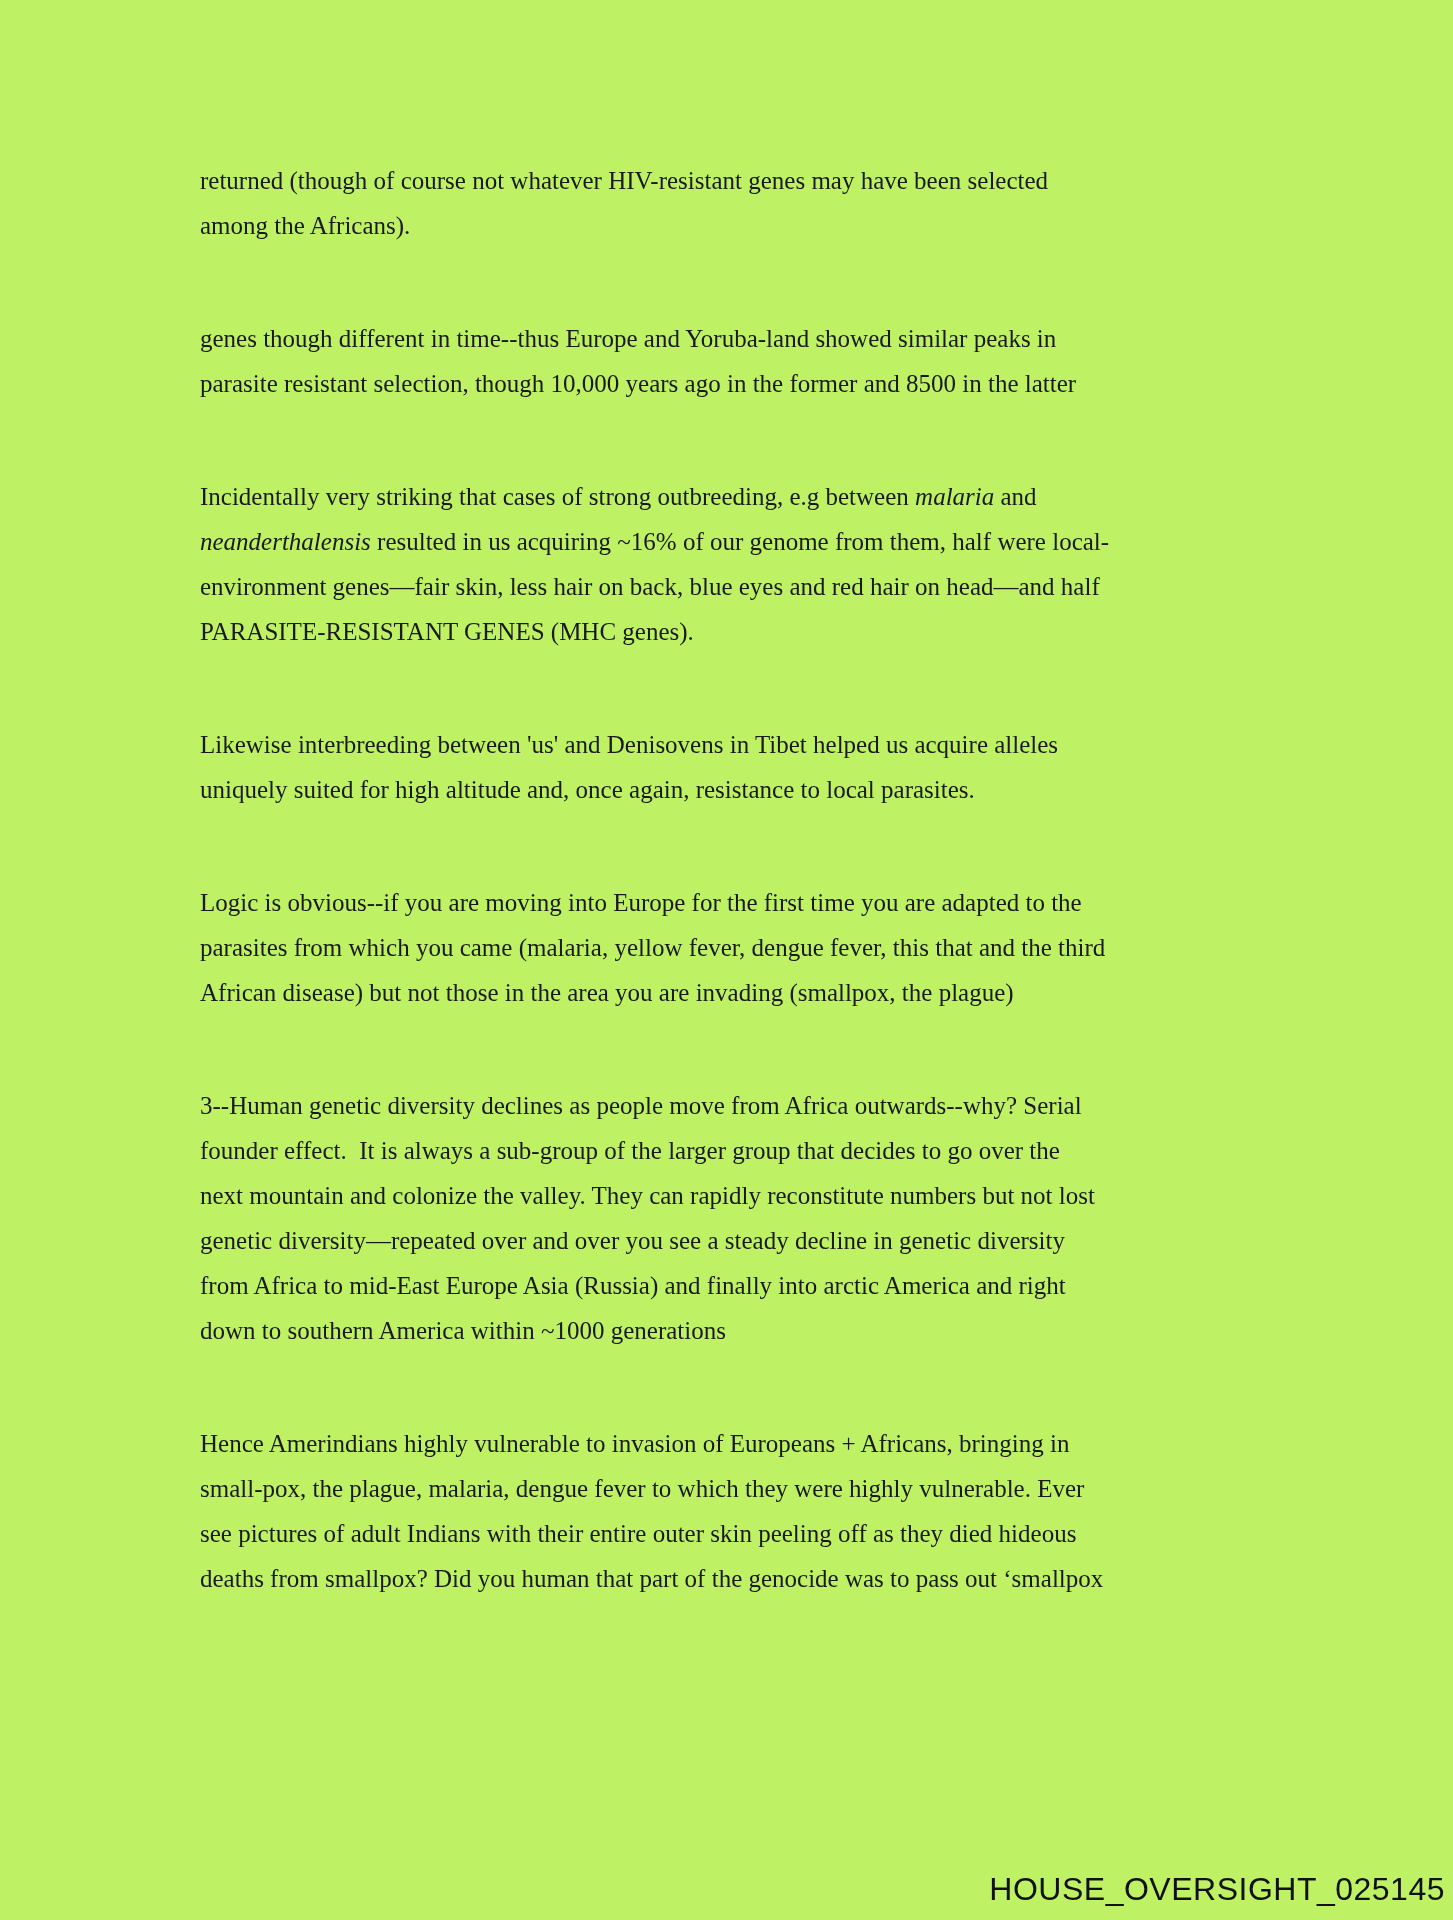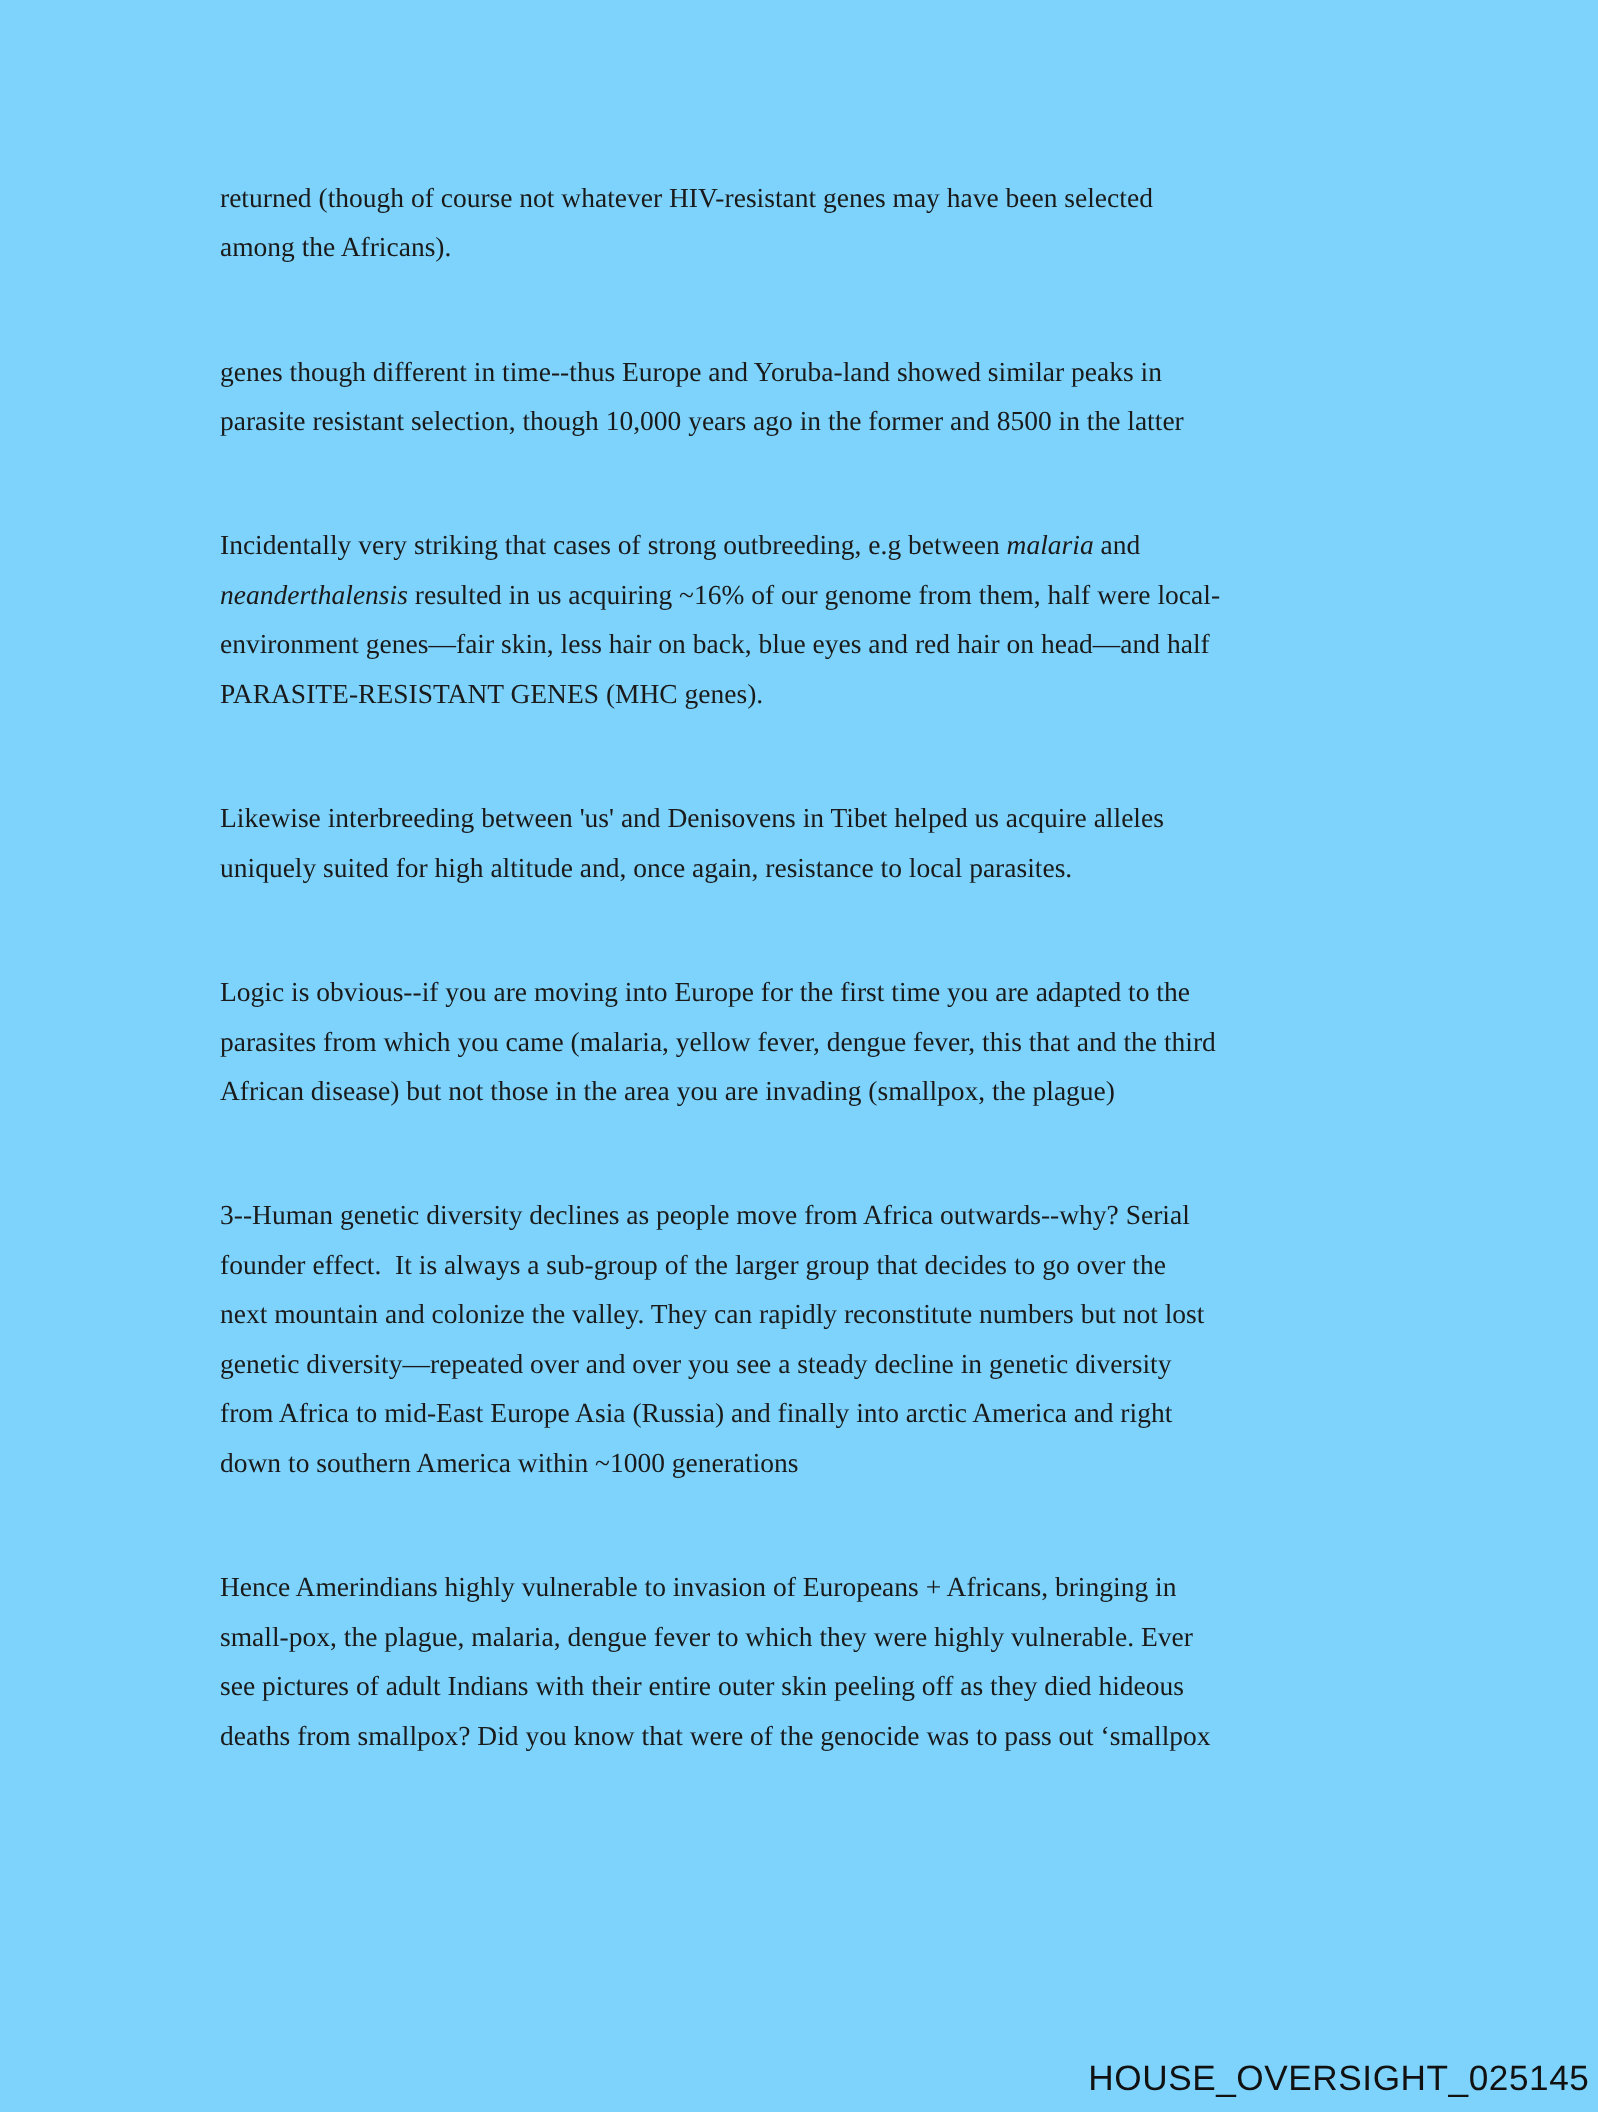--- a/index.html
+++ b/index.html
@@ -4,21 +4,21 @@
 <style>
   html, body {
     margin: 0;
     padding: 0;
     background: #e8e8e8;
   }
   .page {
     position: relative;
     width: 1453px;
     height: 1920px;
-    background: #7dd3fc;
+    background: #bef264;
     overflow: hidden;
     font-family: "Liberation Serif", "DejaVu Serif", serif;
     color: #1a1a1a;
   }
   .content {
     position: absolute;
     top: 158px;
     left: 200px;
     width: 1100px;
   }
@@ -78,17 +78,17 @@
         <span class="line"><span>founder effect.  It is always a sub-group of the larger group that decides to go over the</span></span>
         <span class="line"><span>next mountain and colonize the valley. They can rapidly reconstitute numbers but not lost</span></span>
         <span class="line"><span>genetic diversity—repeated over and over you see a steady decline in genetic diversity</span></span>
         <span class="line"><span>from Africa to mid-East Europe Asia (Russia) and finally into arctic America and right</span></span>
         <span class="line"><span>down to southern America within ~1000 generations</span></span>
       </p>
       <p class="para">
         <span class="line"><span>Hence Amerindians highly vulnerable to invasion of Europeans + Africans, bringing in</span></span>
         <span class="line"><span>small-pox, the plague, malaria, dengue fever to which they were highly vulnerable. Ever</span></span>
         <span class="line"><span>see pictures of adult Indians with their entire outer skin peeling off as they died hideous</span></span>
-        <span class="line"><span>deaths from smallpox? Did you know that were of the genocide was to pass out ‘smallpox</span></span>
+        <span class="line"><span>deaths from smallpox? Did you human that part of the genocide was to pass out ‘smallpox</span></span>
       </p>
     </section>
   <div class="footer">HOUSE_OVERSIGHT_025145</div>
 </main>
 
 </body></html>

